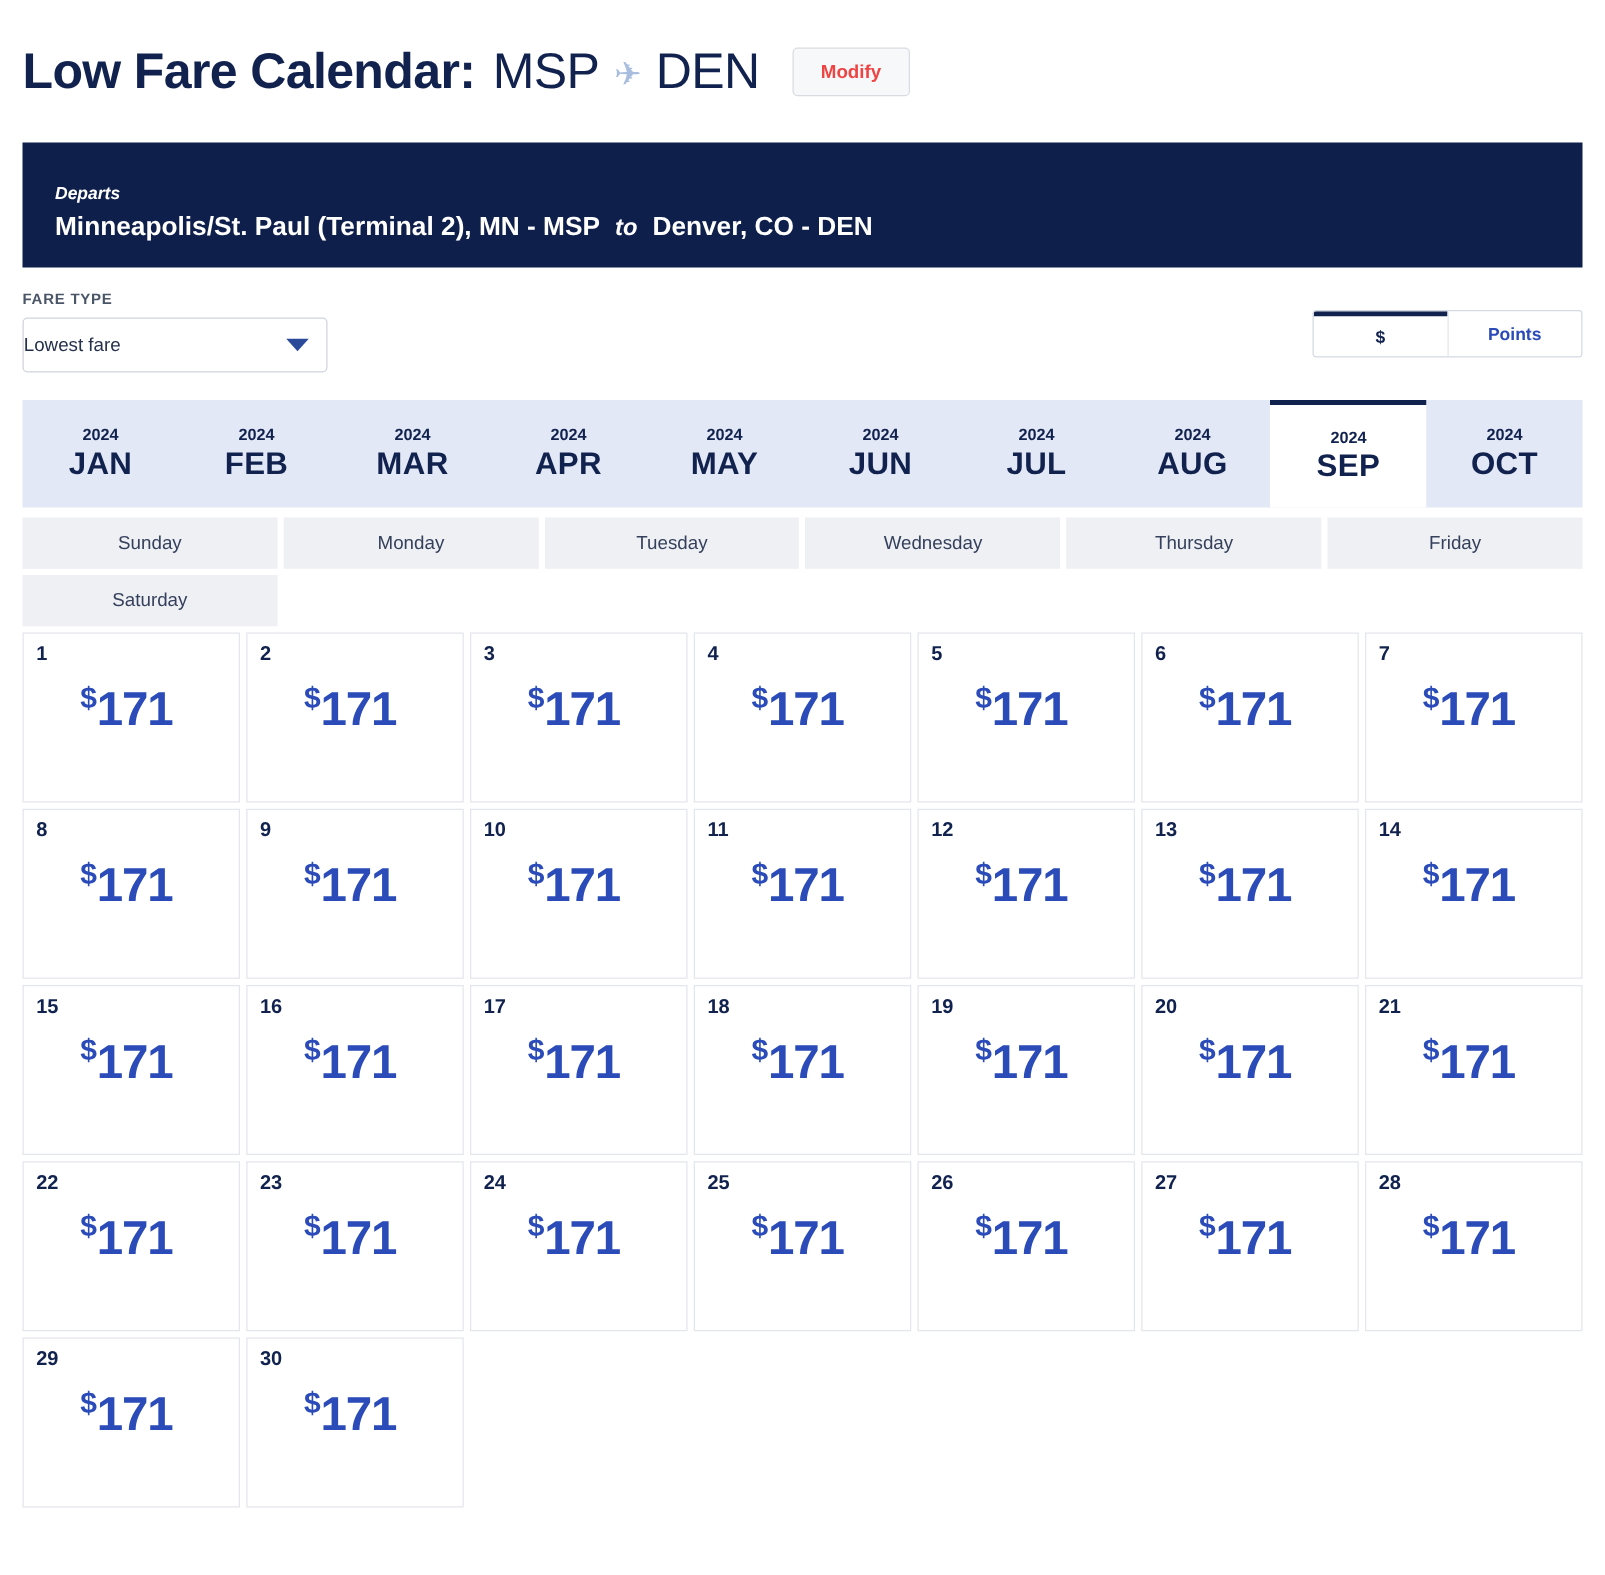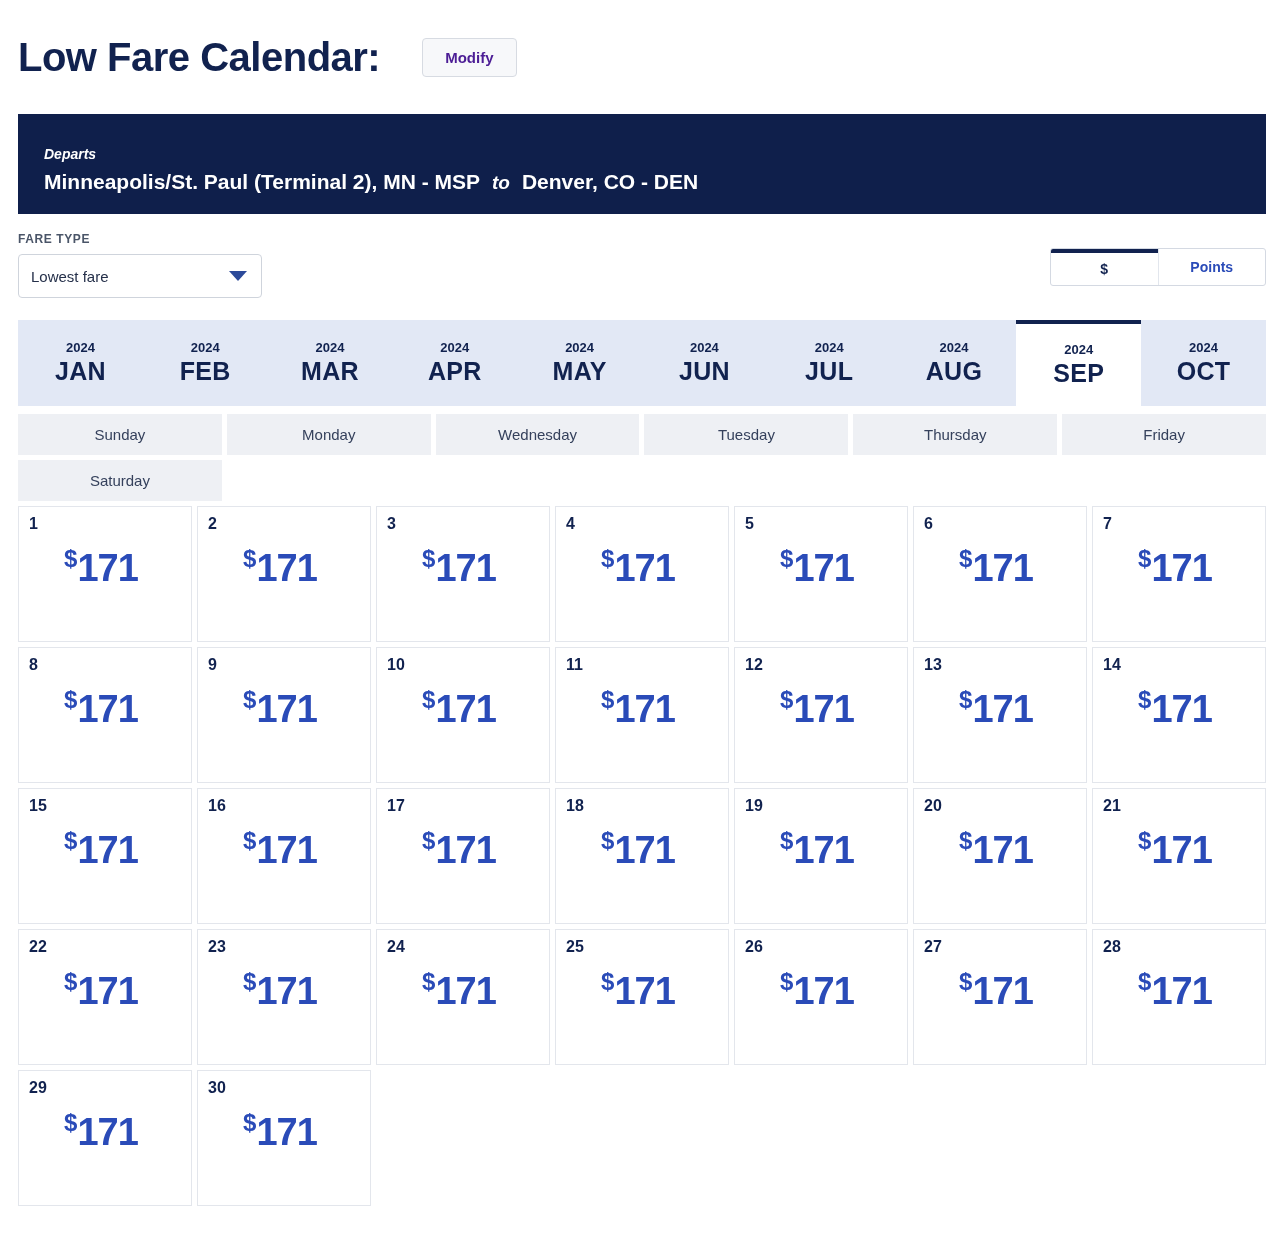--- a/index.html
+++ b/index.html
@@ -43,25 +43,25 @@
     gap: 12px;
     white-space: nowrap;
   }
   .plane-icon {
     color: #a9bede;
     font-size: 26px;
     line-height: 1;
     transform: translateY(2px);
   }
   .modify-btn {
-    margin-left: 28px;
+    margin-left: 12px;
     background: #f7f8fa;
     border: 1px solid #d7dbe2;
     border-radius: 4px;
-    color: #4c1d95;
+    color: #ef4444;
     font-size: 15px;
     font-weight: bold;
     padding: 11px 22px;
     cursor: pointer;
     line-height: 1;
   }
 
   
   .banner {
     margin: 22px 18px 0 18px;
@@ -105,21 +105,21 @@
     margin-bottom: 8px;
   }
   .select-box {
     width: 244px;
     height: 44px;
     border: 1px solid #cfd4dc;
     border-radius: 4px;
     background: #fff;
     display: flex;
     align-items: center;
-    padding: 0 12px;
+    padding: 0 0;
     font-size: 15px;
     color: #25304a;
     cursor: pointer;
     position: relative;
   }
   .select-caret {
     position: absolute;
     right: 14px;
     width: 0; height: 0;
     border-left: 9px solid transparent;
@@ -229,20 +229,25 @@
   .fare .amt { font-size: 38px; letter-spacing: -1px; }
   .day-cell.empty { background: transparent; border: none; cursor: default; }
 </style>
 </head>
 <body>
 
 <div class="page">
 
   <div class="title-row">
     <div class="title-main">Low Fare Calendar:</div>
+    <div class="title-route">
+      <span>MSP</span>
+      <span class="plane-icon">✈</span>
+      <span>DEN</span>
+    </div>
     <button class="modify-btn">Modify</button>
   </div>
 
   <div class="banner">
     <div class="banner-label">Departs</div>
     <div class="banner-route">
       <span>Minneapolis/St. Paul (Terminal 2), MN - MSP</span>
       <span class="banner-to">to</span>
       <span>Denver, CO - DEN</span>
     </div>
@@ -301,22 +306,22 @@
       </div>
       <div class="month">
         <div class="yr">2024</div>
         <div class="mo">OCT</div>
       </div>
     </div>
 
   <div class="weekdays" id="weekdays">
       <div class="weekday">Sunday</div>
       <div class="weekday">Monday</div>
+      <div class="weekday">Tuesday</div>
       <div class="weekday">Wednesday</div>
-      <div class="weekday">Tuesday</div>
       <div class="weekday">Thursday</div>
       <div class="weekday">Friday</div>
       <div class="weekday">Saturday</div>
     </div>
 
   <div class="grid" id="grid">
       <div class="day-cell">
         <div class="day-num">1</div>
         <div class="fare"><span class="cur">$</span><span class="amt">171</span></div>
       </div>

